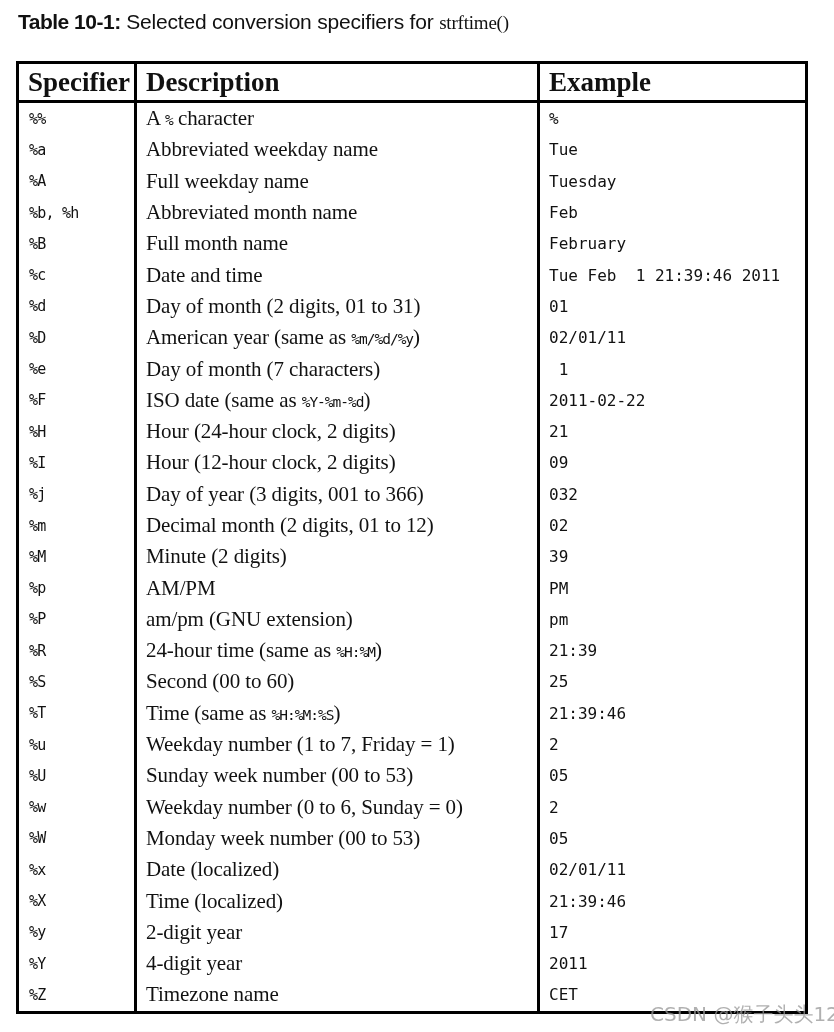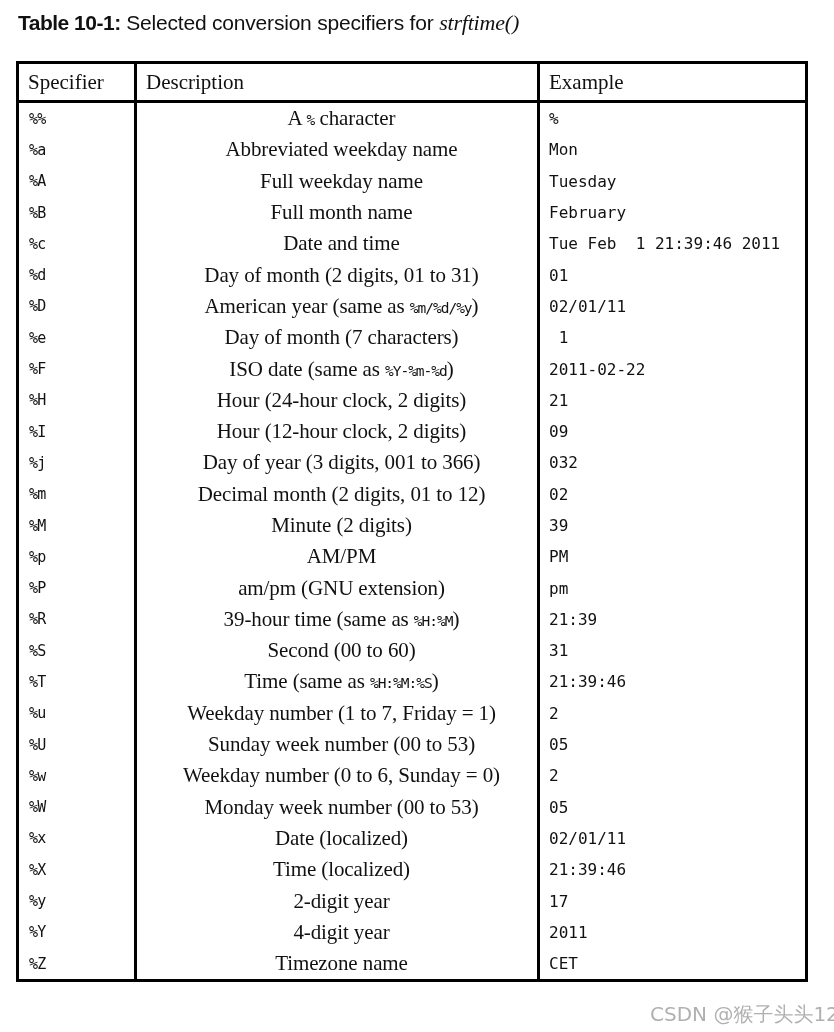--- a/index.html
+++ b/index.html
@@ -22,39 +22,38 @@
       font-size: 21px;
       letter-spacing: -0.2px;
       white-space: nowrap;
     }
     .caption .cap-label {
       font-weight: bold;
       letter-spacing: -0.5px;
     }
     .caption .cap-func {
       font-family: "Liberation Serif", serif;
-      font-style: italic;
-      font-size: 22px;
+      font-size: 19px;
     }
     table.spec-table {
       position: absolute;
       left: 16px;
       top: 61px;
       width: 789px;
       border-collapse: collapse;
       border: 3px solid #000;
       table-layout: fixed;
     }
     table.spec-table col.c1 { width: 118px; }
     table.spec-table col.c2 { width: 403px; }
     table.spec-table col.c3 { width: 268px; }
     table.spec-table th {
       font-family: "Liberation Serif", serif;
-      font-weight: normal;
-      font-size: 21px;
+      font-weight: bold;
+      font-size: 27px;
       text-align: left;
       height: 36px;
       padding: 0 12px 0 9px;
       border-bottom: 3px solid #000;
       border-left: 3px solid #000;
       vertical-align: middle;
     }
     table.spec-table td {
       height: 31.3px;
       padding: 0 0 0 9px;
@@ -65,21 +64,20 @@
     table.spec-table td.spec {
       font-family: "DejaVu Sans Mono", monospace;
       font-size: 15px;
       letter-spacing: -0.8px;
       padding-left: 10px;
     }
     table.spec-table td.desc {
       font-family: "Liberation Serif", serif;
       font-size: 21px;
       letter-spacing: -0.1px;
-      text-align: center;
     }
     table.spec-table td.desc .code {
       font-family: "DejaVu Sans Mono", monospace;
       font-size: 14.5px;
       letter-spacing: -1px;
     }
     table.spec-table td.example {
       font-family: "DejaVu Sans Mono", monospace;
       font-size: 16px;
       white-space: pre;
@@ -117,28 +115,33 @@
   </thead>
   <tbody id="table-body">
       <tr>
         <td class="spec">%%</td>
         <td class="desc"><span>A </span><span class="code">%</span><span> character</span></td>
         <td class="example">%</td>
       </tr>
       <tr>
         <td class="spec">%a</td>
         <td class="desc"><span>Abbreviated weekday name</span></td>
-        <td class="example">Mon</td>
+        <td class="example">Tue</td>
       </tr>
       <tr>
         <td class="spec">%A</td>
         <td class="desc"><span>Full weekday name</span></td>
         <td class="example">Tuesday</td>
       </tr>
       <tr>
+        <td class="spec">%b, %h</td>
+        <td class="desc"><span>Abbreviated month name</span></td>
+        <td class="example">Feb</td>
+      </tr>
+      <tr>
         <td class="spec">%B</td>
         <td class="desc"><span>Full month name</span></td>
         <td class="example">February</td>
       </tr>
       <tr>
         <td class="spec">%c</td>
         <td class="desc"><span>Date and time</span></td>
         <td class="example">Tue Feb  1 21:39:46 2011</td>
       </tr>
       <tr>
@@ -191,27 +194,27 @@
         <td class="desc"><span>AM/PM</span></td>
         <td class="example">PM</td>
       </tr>
       <tr>
         <td class="spec">%P</td>
         <td class="desc"><span>am/pm (GNU extension)</span></td>
         <td class="example">pm</td>
       </tr>
       <tr>
         <td class="spec">%R</td>
-        <td class="desc"><span>39-hour time (same as </span><span class="code">%H:%M</span><span>)</span></td>
+        <td class="desc"><span>24-hour time (same as </span><span class="code">%H:%M</span><span>)</span></td>
         <td class="example">21:39</td>
       </tr>
       <tr>
         <td class="spec">%S</td>
         <td class="desc"><span>Second (00 to 60)</span></td>
-        <td class="example">31</td>
+        <td class="example">25</td>
       </tr>
       <tr>
         <td class="spec">%T</td>
         <td class="desc"><span>Time (same as </span><span class="code">%H:%M:%S</span><span>)</span></td>
         <td class="example">21:39:46</td>
       </tr>
       <tr>
         <td class="spec">%u</td>
         <td class="desc"><span>Weekday number (1 to 7, Friday = 1)</span></td>
         <td class="example">2</td>

